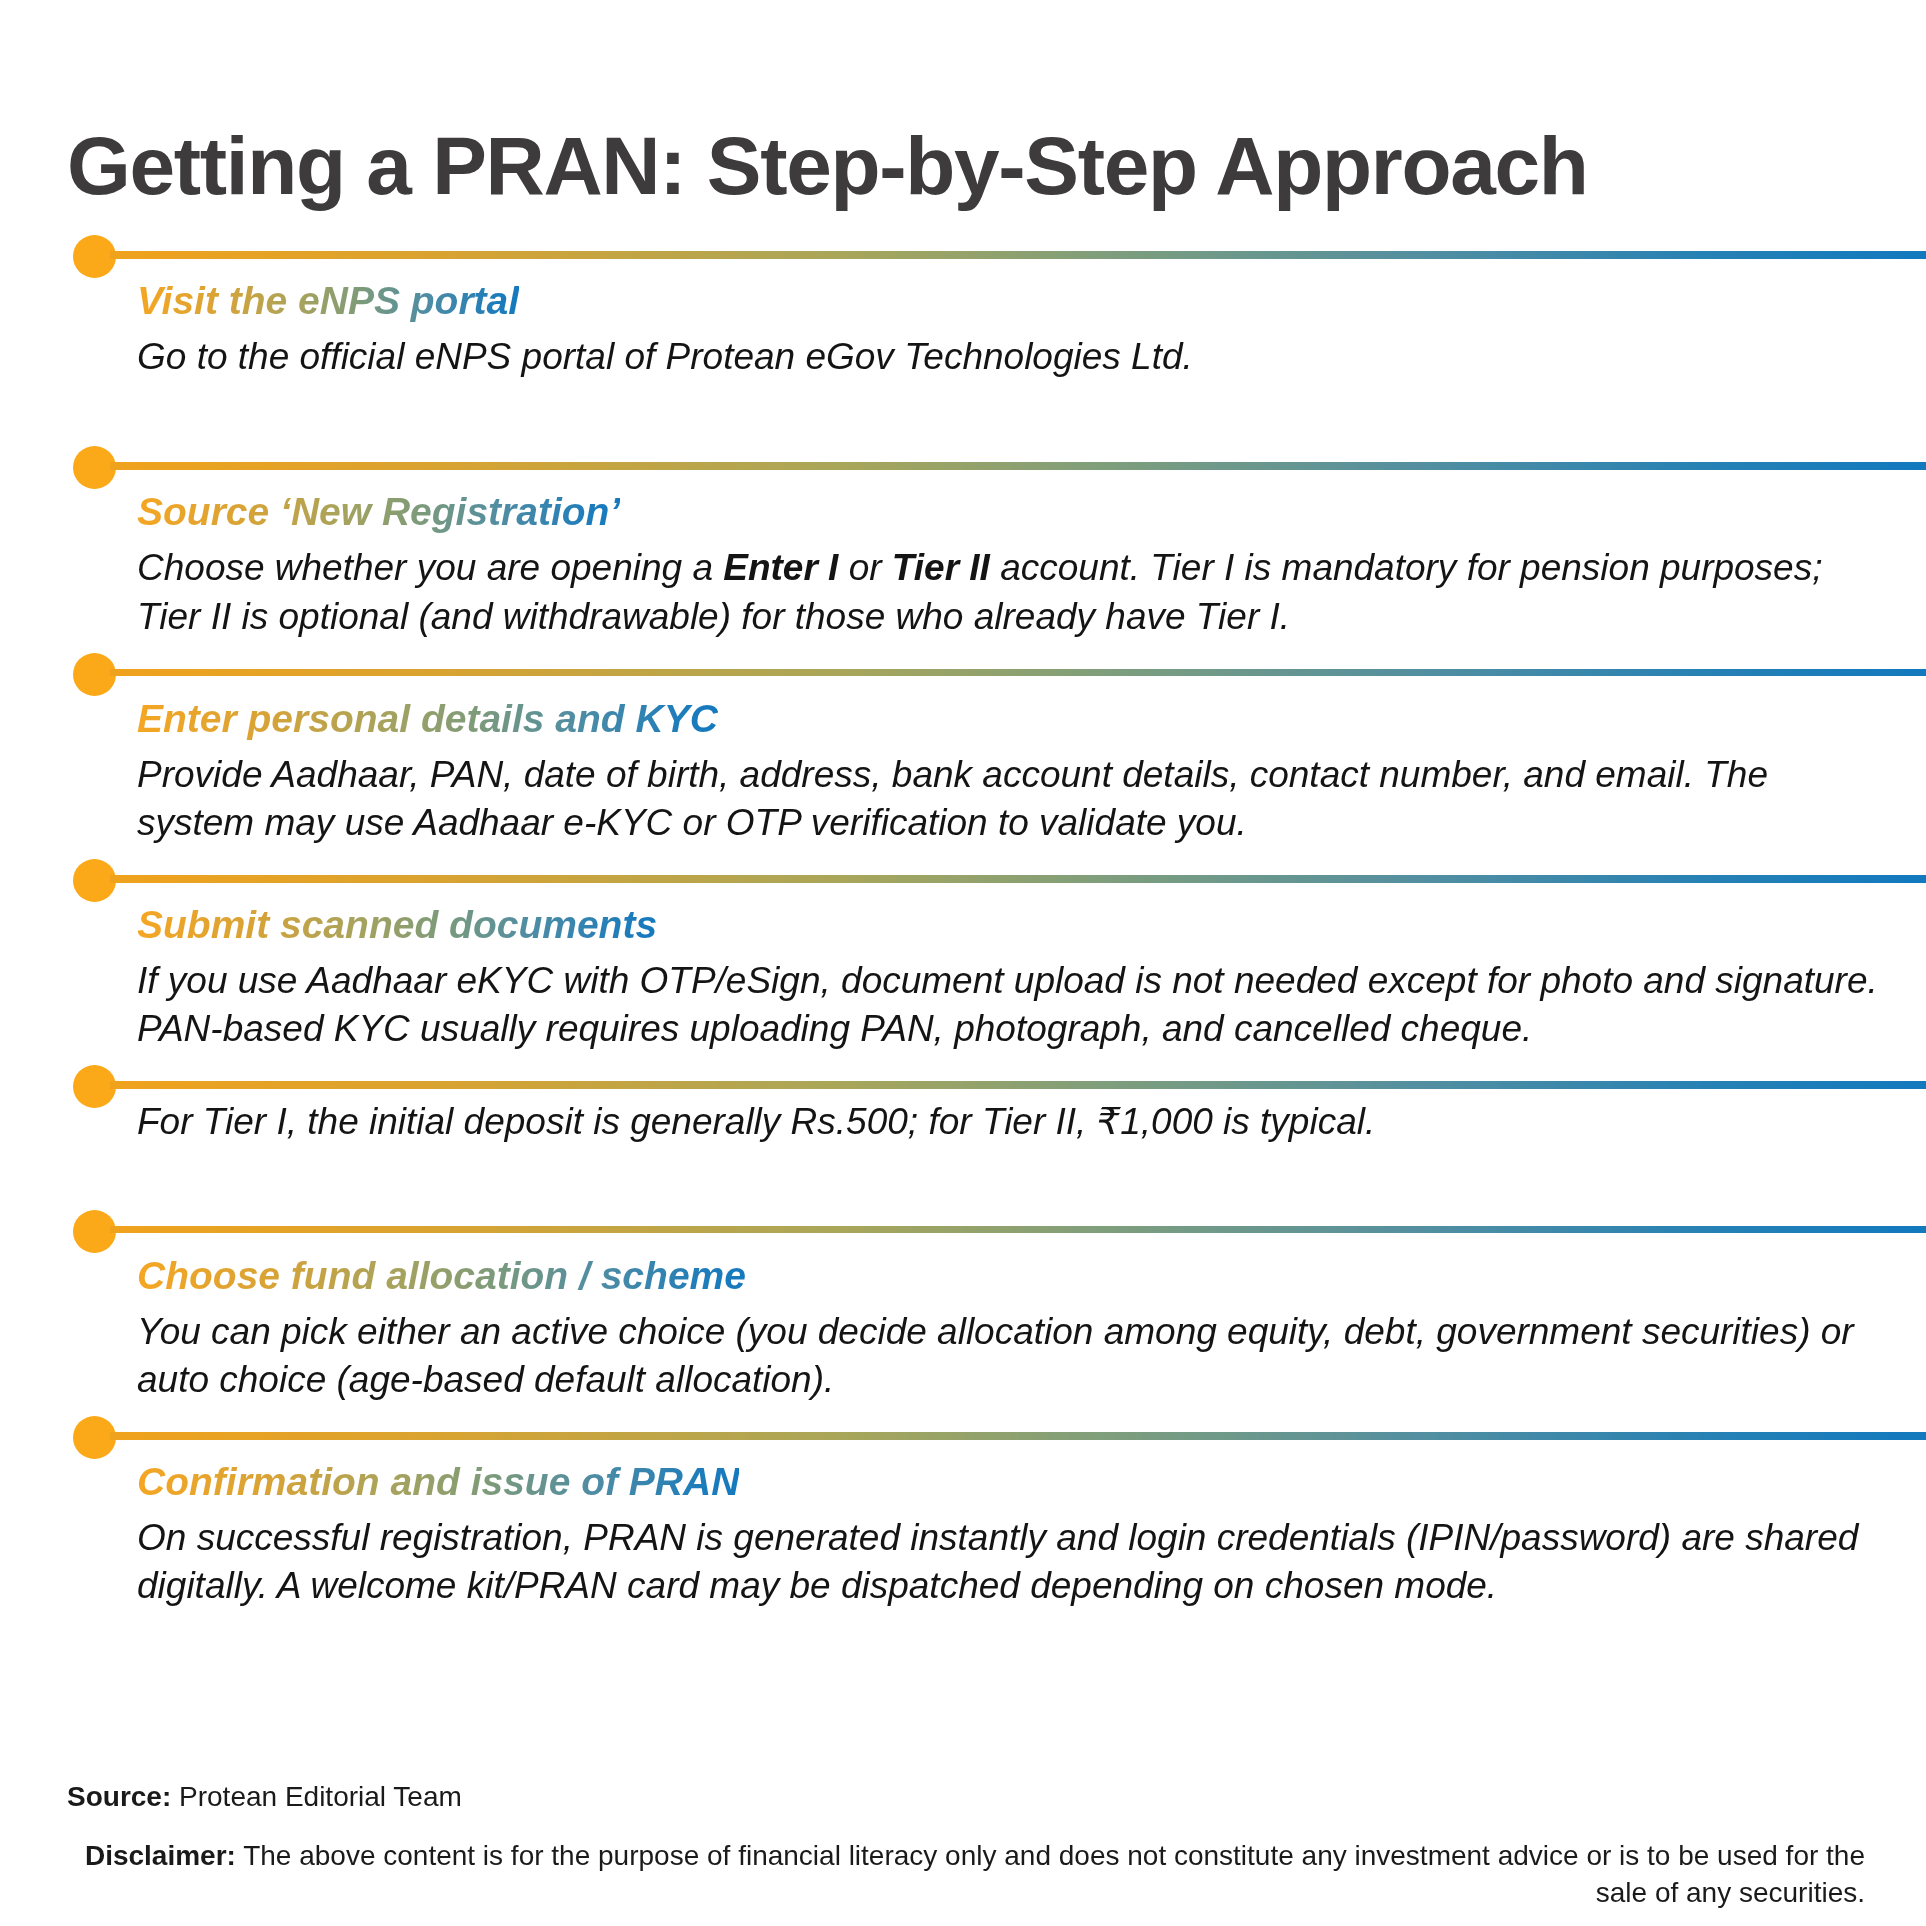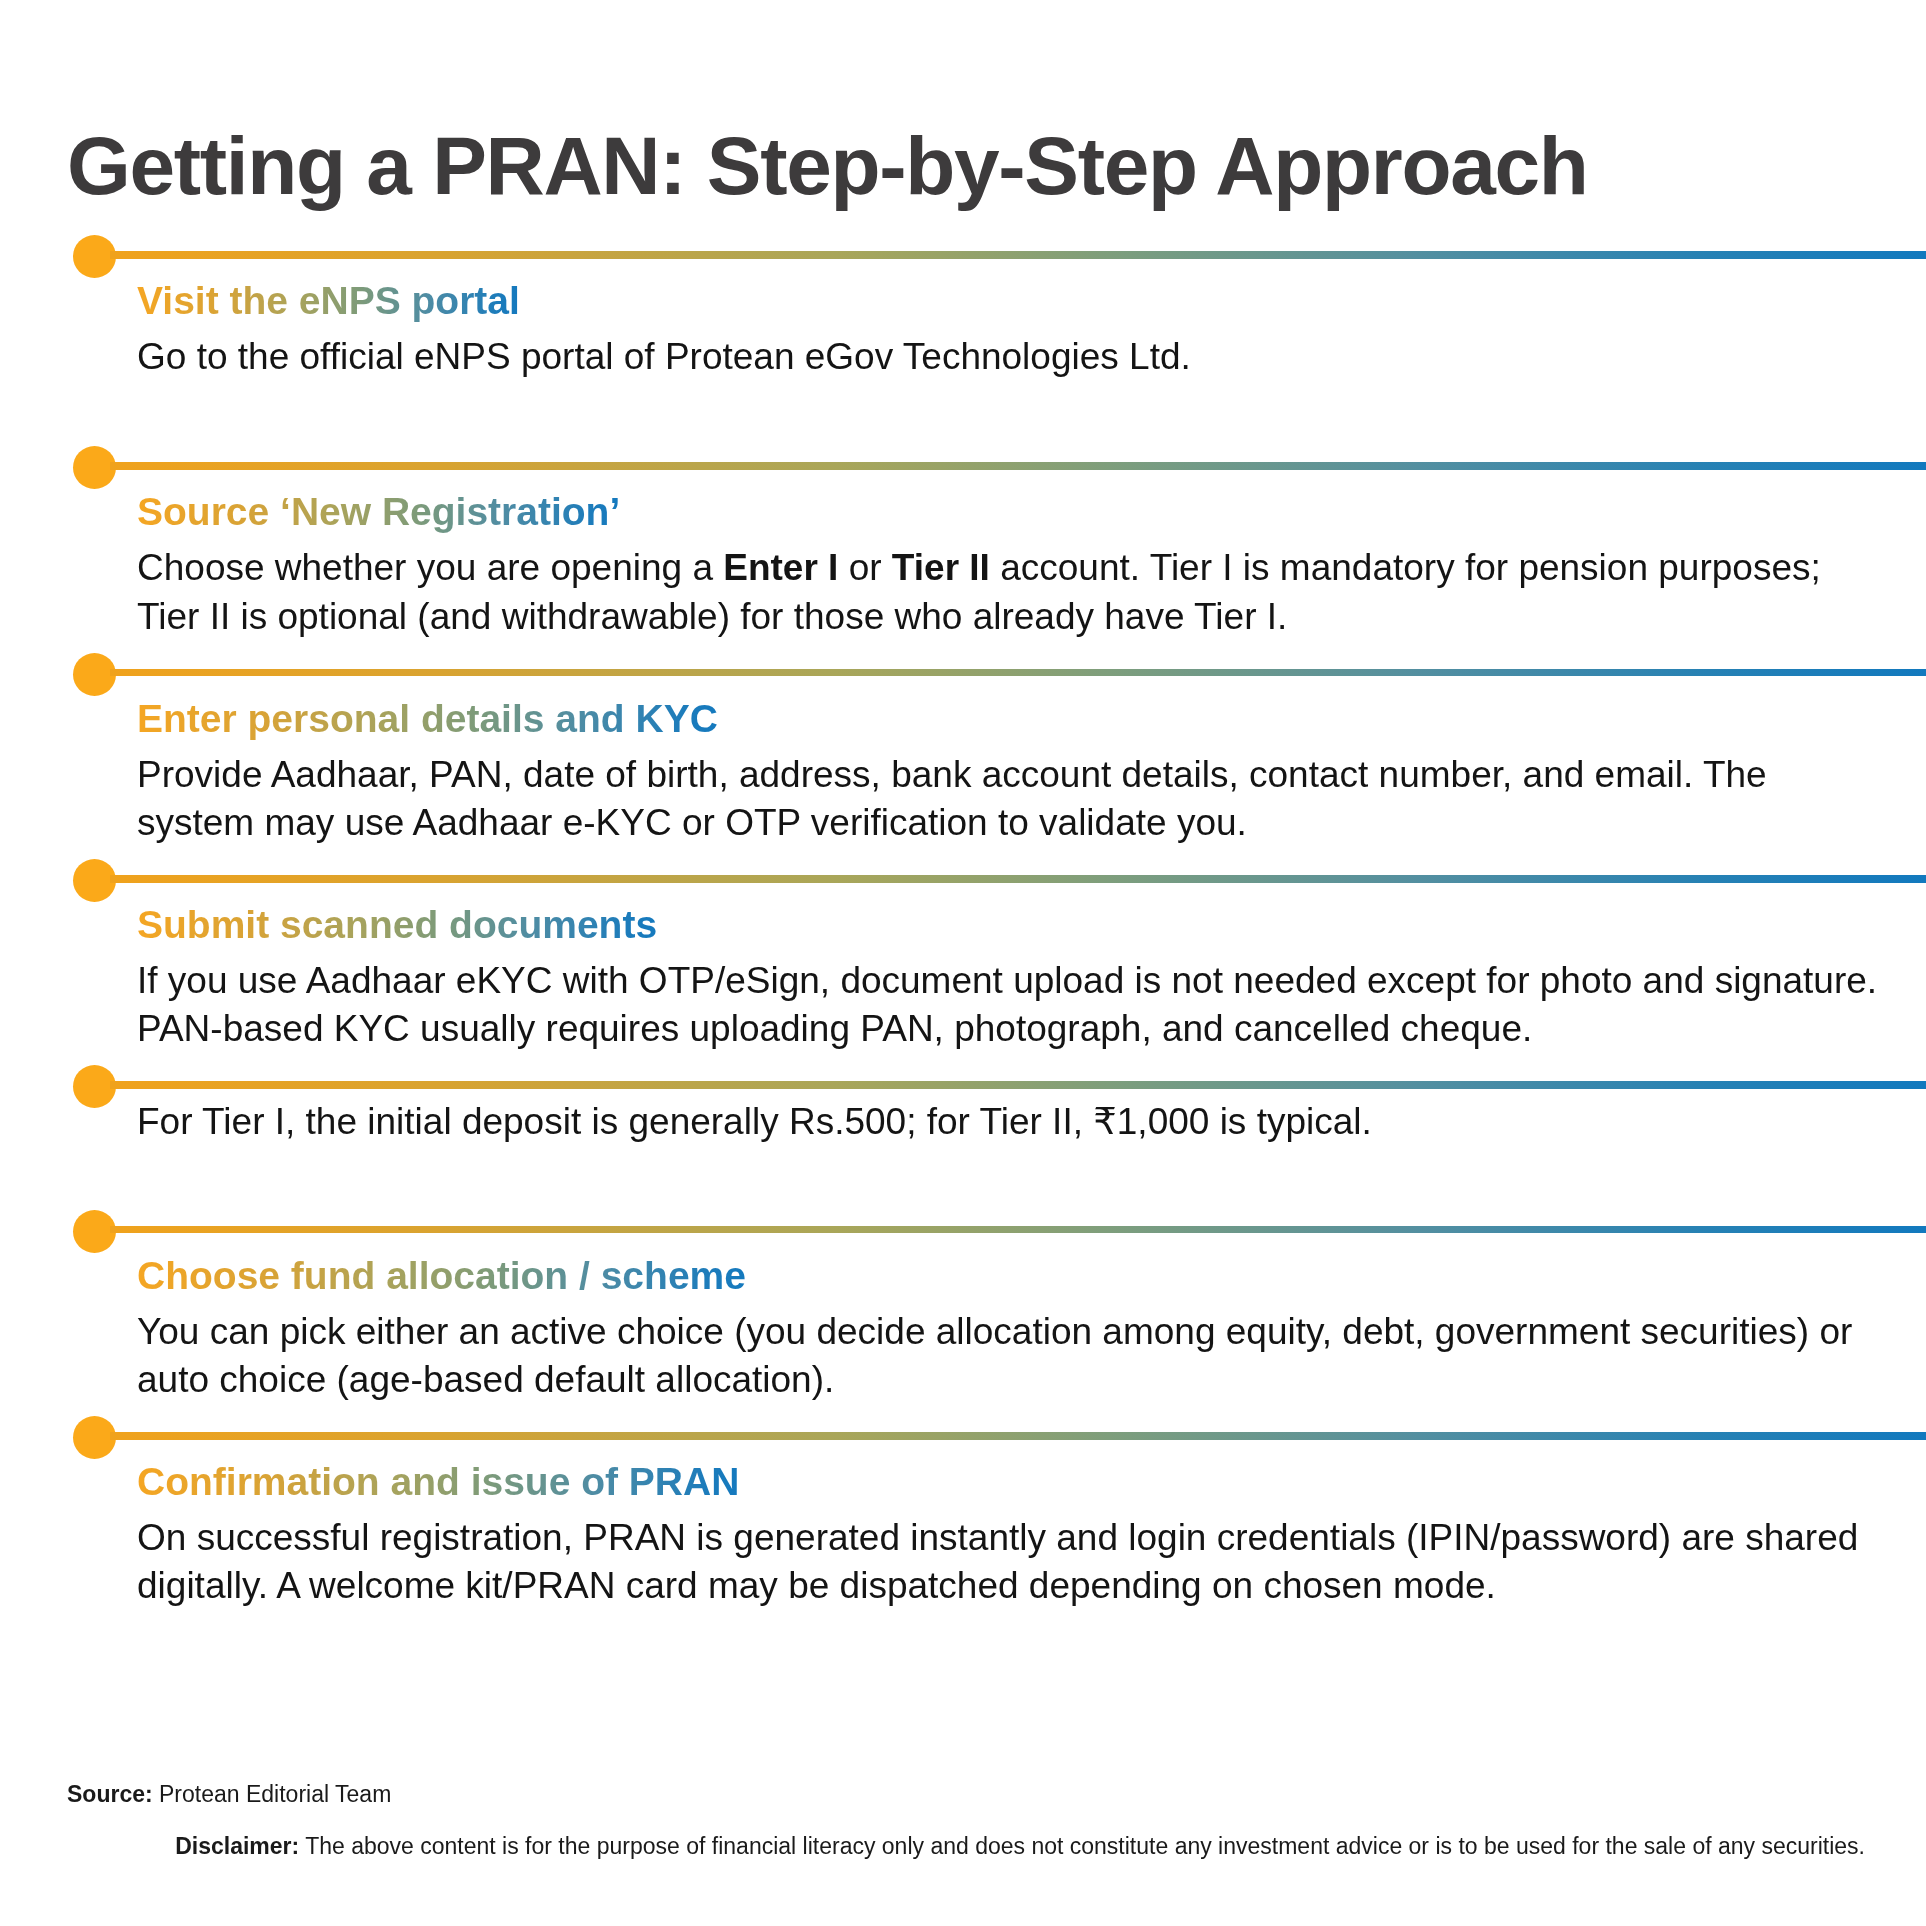--- a/index.html
+++ b/index.html
@@ -76,20 +76,21 @@
                 #A9A659 40%,
                 #7E9E7C 55%,
                 #538FA0 72%,
                 #2681B4 88%,
                 #1279BE 100%);
   }
 
   .step-body {
     padding-left: 137px;
     padding-right: 46px;
+    font-style: italic;
   }
 
   .step-heading {
     font-size: 39px;
     font-weight: bold;
     margin: 12px 0 10.3px 0;
     line-height: 1.1;
     display: inline-block;
     background: linear-gradient(to right,
                 #F5A623 0%,
@@ -124,21 +125,21 @@
   .sp-6 { margin-bottom: 0px; }
 
   
   .footer {
     position: absolute;
     left: 67px;
     top: 1779px;
     width: 1798px;
   }
   .footer-line {
-    font-size: 23px;
+    font-size: 28px;
     line-height: 1.32;
     color: #1a1a1a;
     margin-bottom: 22px;
   }
   .footer-line:last-child { margin-bottom: 0; text-align: right; }
   .footer-label {
     font-weight: bold;
   }
 </style>
 </head>

